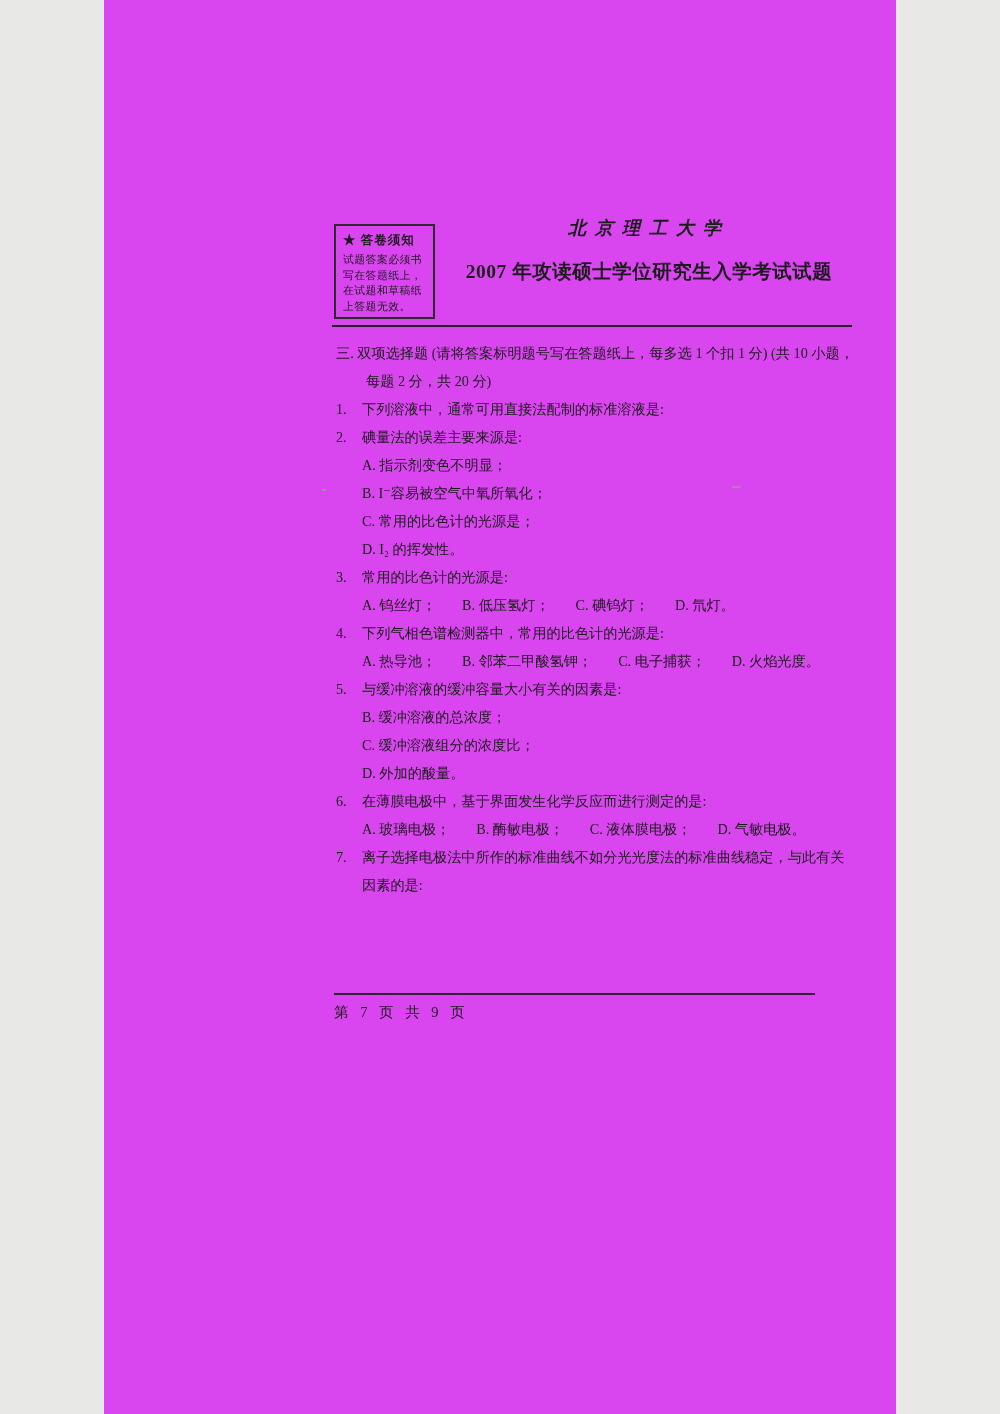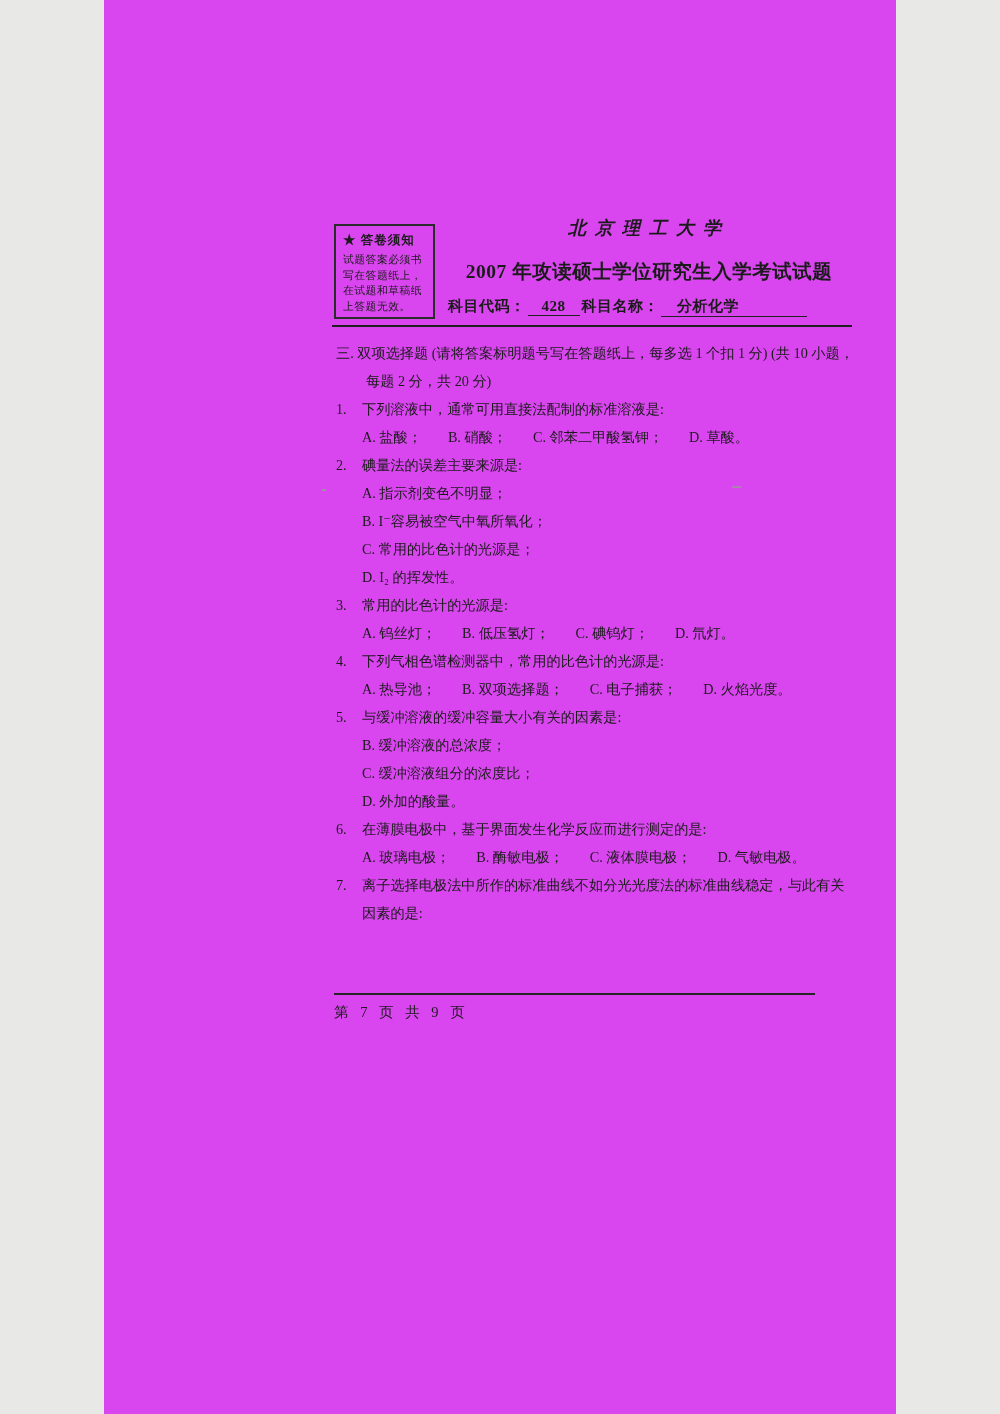--- a/index.html
+++ b/index.html
@@ -88,39 +88,32 @@
 <div class="page">
 
   <div class="notice-box">
     <div class="notice-title">★ 答卷须知</div>
     <div class="notice-body">试题答案必须书写在答题纸上，在试题和草稿纸上答题无效。</div>
   </div>
 
   <div class="university">北京理工大学</div>
   <div class="exam-title">2007 年攻读硕士学位研究生入学考试试题</div>
 
-  <div class="subject-row"><span>科目代码：</span><span class="u-code">428</span><span>科目名称：</span><span class="u-name">分析化学</span></div>
 
   <div class="header-rule"></div>
 
   <div class="content">
 
     <div class="section-l1">三. 双项选择题 (请将答案标明题号写在答题纸上，每多选 1 个扣 1 分) (共 10 小题，</div>
     <div class="section-l2">每题 2 分，共 20 分)</div>
 
     <div class="question">
       <div class="q-num">1.</div>
       <div class="q-body">
         <div class="stem">下列溶液中，通常可用直接法配制的标准溶液是:</div>
-        <div class="opts-inline">
-          <span class="opt">A. 盐酸；</span>
-          <span class="opt">B. 硝酸；</span>
-          <span class="opt">C. 邻苯二甲酸氢钾；</span>
-          <span class="opt">D. 草酸。</span>
-        </div>
       </div>
     </div>
 
     <div class="question">
       <div class="q-num">2.</div>
       <div class="q-body">
         <div class="stem">碘量法的误差主要来源是:</div>
         <div class="opt-line">A. 指示剂变色不明显；</div>
         <div class="opt-line">B. I⁻容易被空气中氧所氧化；</div>
         <div class="opt-line">C. 常用的比色计的光源是；</div>
@@ -140,21 +133,21 @@
         </div>
       </div>
     </div>
 
     <div class="question">
       <div class="q-num">4.</div>
       <div class="q-body">
         <div class="stem">下列气相色谱检测器中，常用的比色计的光源是:</div>
         <div class="opts-inline">
           <span class="opt">A. 热导池；</span>
-          <span class="opt">B. 双项选择题；</span>
+          <span class="opt">B. 邻苯二甲酸氢钾；</span>
           <span class="opt">C. 电子捕获；</span>
           <span class="opt">D. 火焰光度。</span>
         </div>
       </div>
     </div>
 
     <div class="question">
       <div class="q-num">5.</div>
       <div class="q-body">
         <div class="stem">与缓冲溶液的缓冲容量大小有关的因素是:</div>

